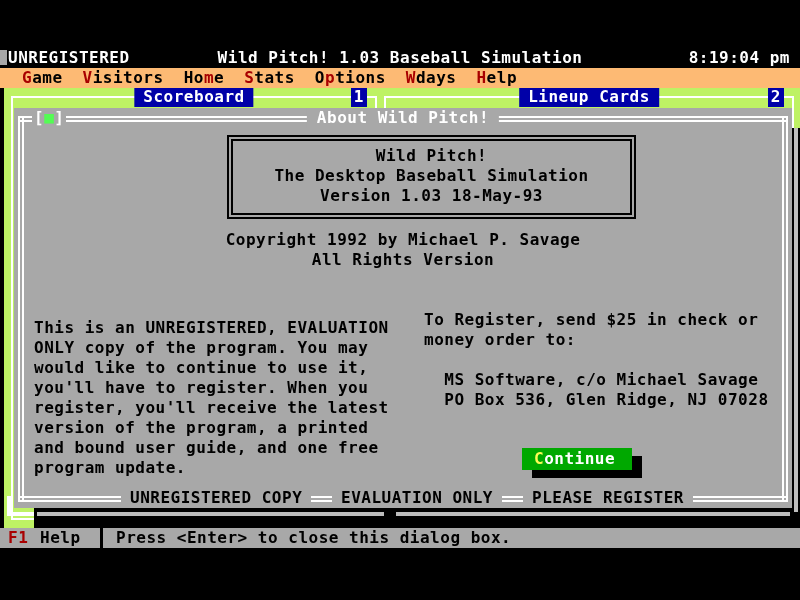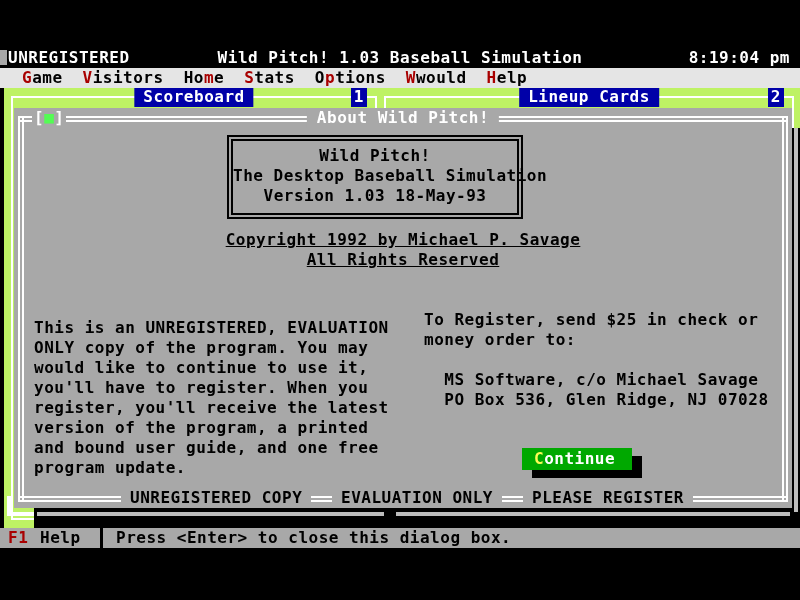--- a/index.html
+++ b/index.html
@@ -7,21 +7,21 @@
     font-family:"DejaVu Sans Mono","Liberation Mono",monospace;font-weight:bold;
     font-size:16px;letter-spacing:.5px;cursor:default;}
   .row{position:absolute;left:0;width:800px;height:20px;line-height:20px;}
   
   .titlebar{top:48px;background:#000;color:#fff;}
   .titlebar .tleft{position:absolute;left:8px;}
   .titlebar .tcenter{position:absolute;left:0;width:100%;text-align:center;}
   .titlebar .tright{position:absolute;right:10px;}
   .title-artifact{position:absolute;left:0;top:2px;width:7px;height:15px;background:#A8A8A8;}
   
-  .menubar{top:68px;background:#e5e5e5;color:#000;display:flex;padding-left:22px;box-sizing:border-box;}
+  .menubar{top:68px;background:#fdba74;color:#000;display:flex;padding-left:22px;box-sizing:border-box;}
   .menu-item{margin-right:20px;white-space:pre;}
   .hot{color:#A80000;}
   
   .desktop{position:absolute;top:88px;left:4px;width:800px;height:440px;background:#bef264;overflow:hidden;padding-left:20px;}
   .bgwin{position:absolute;border:2px solid #fff;box-sizing:border-box;z-index:1;}
   .win-title{position:absolute;top:-11px;left:50%;transform:translateX(-50%);
     background:#0000A8;color:#fff;padding:0 9px;height:20px;line-height:20px;white-space:pre;}
   .win-num{position:absolute;top:-11px;right:8px;background:#0000A8;color:#fff;padding:0 3px;height:20px;line-height:20px;}
   
   .shadow{position:absolute;background:#000;z-index:2;}
@@ -37,23 +37,23 @@
   .dialog{position:absolute;left:10px;top:20px;width:778px;height:400px;background:#A8A8A8;z-index:3;color:#000;}
   .dline{position:absolute;box-sizing:border-box;}
   .dl-top{top:8px;left:4px;right:4px;height:6px;border-top:2px solid #fff;border-bottom:2px solid #fff;}
   .dl-bottom{bottom:6px;left:4px;right:4px;height:6px;border-top:2px solid #fff;border-bottom:2px solid #fff;}
   .dl-left{left:4px;top:8px;bottom:8px;width:6px;border-left:2px solid #fff;border-right:2px solid #fff;}
   .dl-right{right:4px;top:8px;bottom:8px;width:6px;border-left:2px solid #fff;border-right:2px solid #fff;}
   .dlg-title{position:absolute;top:0;left:50%;transform:translateX(-50%);background:#A8A8A8;
     color:#fff;padding:0 10px;height:20px;line-height:20px;white-space:pre;}
   .close-btn{position:absolute;top:0;left:18px;height:20px;line-height:20px;background:#A8A8A8;padding:0 2px;color:#fff;}
   .close-glyph{color:#54FC54;}
-  .info-box{position:absolute;left:213px;top:27px;width:296px;height:84px;border:6px double #000;
+  .info-box{position:absolute;left:213px;top:27px;width:409px;height:84px;border:6px double #000;
     box-sizing:border-box;text-align:center;padding-top:5px;}
-  .copyright{position:absolute;left:0;top:122px;width:100%;text-align:center;text-decoration:underline;}
+  .copyright{position:absolute;left:0;top:122px;width:100%;text-align:center;}
   .body-left{position:absolute;left:20px;top:182px;margin-top:28px;}
   .body-right{position:absolute;left:410px;top:202px;}
   .line{height:20px;line-height:20px;white-space:pre;}
   .btn-shadow{position:absolute;left:518px;top:348px;width:110px;height:22px;background:#000;}
   .continue-btn{position:absolute;left:508px;top:340px;width:110px;height:22px;background:#00A800;
     color:#fff;line-height:22px;padding-left:12px;box-sizing:border-box;}
   .btn-hot{color:#FCFC54;}
   .dlg-footer-label{position:absolute;top:380px;height:20px;line-height:20px;background:#A8A8A8;padding:0 9px;color:#000;white-space:pre;}
   .fl-0{left:107px;} .fl-1{left:318px;} .fl-2{left:509px;}
   
@@ -74,21 +74,21 @@
     <span class="tleft">UNREGISTERED</span>
     <span class="tright">8:19:04 pm</span>
   </div>
 
   <div class="row menubar">
       <span class="menu-item"><span></span><span class="hot">G</span><span>ame</span></span>
       <span class="menu-item"><span></span><span class="hot">V</span><span>isitors</span></span>
       <span class="menu-item"><span>Ho</span><span class="hot">m</span><span>e</span></span>
       <span class="menu-item"><span></span><span class="hot">S</span><span>tats</span></span>
       <span class="menu-item"><span>O</span><span class="hot">p</span><span>tions</span></span>
-      <span class="menu-item"><span></span><span class="hot">W</span><span>would</span></span>
+      <span class="menu-item"><span></span><span class="hot">W</span><span>days</span></span>
       <span class="menu-item"><span></span><span class="hot">H</span><span>elp</span></span>
     </div>
 
   <div class="desktop">
 
     <div class="bgwin" style="left:7px;top:8px;width:366px;height:424px;">
       <span class="win-title">Scoreboard</span>
       <span class="win-num">1</span>
     </div>
     <div class="bgwin" style="left:380px;top:8px;width:410px;height:424px;">
@@ -113,21 +113,21 @@
       <span class="close-btn"><span>[</span><span class="close-glyph">■</span><span>]</span></span>
       <span class="dlg-title">About Wild Pitch!</span>
 
       <div class="info-box">
           <div class="line">Wild Pitch!</div>
           <div class="line">The Desktop Baseball Simulation</div>
           <div class="line">Version 1.03 18-May-93</div>
         </div>
       <div class="copyright">
           <div class="line">Copyright 1992 by Michael P. Savage</div>
-          <div class="line">All Rights Reserved</div>
+          <div class="line">All Rights Version</div>
         </div>
       <div class="body-left">
           <div class="line">This is an UNREGISTERED, EVALUATION</div>
           <div class="line">ONLY copy of the program. You may</div>
           <div class="line">would like to continue to use it,</div>
           <div class="line">you'll have to register. When you</div>
           <div class="line">register, you'll receive the latest</div>
           <div class="line">version of the program, a printed</div>
           <div class="line">and bound user guide, and one free</div>
           <div class="line">program update.</div>

